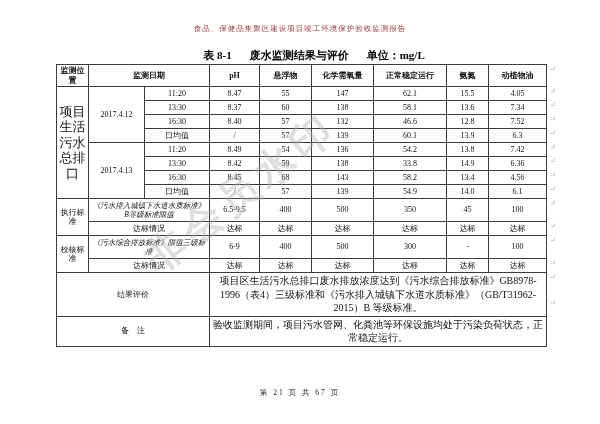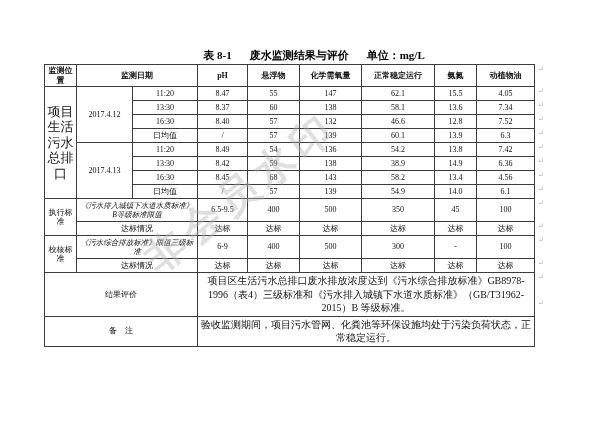--- a/index.html
+++ b/index.html
@@ -18,21 +18,21 @@
     text-align:center; font-size:7.5px; letter-spacing:1px;
     color:#9e3a3a;
   }
 
   .table-title {
     position:absolute; top:48px; left:0; width:100%;
     text-align:center; font-size:11px; font-weight:bold; color:#000;padding-left:14px;
   }
   .table-title span { margin:0 9px; }
 
-  .table-area { position:absolute; left:44px; top:64px; width:490px; }
+  .table-area { position:absolute; left:56px; top:64px; width:490px; }
 
   table.monitor {
     border-collapse:collapse; table-layout:fixed; width:490px;
     font-size:8px; line-height:1.2; color:#111;
   }
   table.monitor td, table.monitor th {
     border:1px solid #3c3c3c; text-align:center; vertical-align:middle;
     padding:1px 2px; overflow:hidden; font-weight:normal;
   }
   table.monitor th { font-weight:bold; }
@@ -62,20 +62,21 @@
 
   .rowmark {
     position:absolute; font-size:7px; color:#a9a9a9; line-height:1;
   }
 </style>
 </head>
 <body>
 
 <div class="page">
 
+  <div class="doc-header">食品、保健品集聚区建设项目竣工环境保护验收监测报告</div>
 
   <div class="table-title">
     <span>表 8-1</span><span>废水监测结果与评价</span><span>单位：mg/L</span>
   </div>
 
   <div class="table-area">
     <table class="monitor">
       <colgroup>
         <col style="width:32px">
           <col style="width:56px">
@@ -146,21 +147,21 @@
           <td>136</td>
           <td>54.2</td>
           <td>13.8</td>
           <td>7.42</td>
         </tr>
         <tr class="r-data">
           <td>13:30</td>
           <td>8.42</td>
           <td>59</td>
           <td>138</td>
-          <td>38.9</td>
+          <td>33.8</td>
           <td>14.9</td>
           <td>6.36</td>
         </tr>
         <tr class="r-data">
           <td>16:30</td>
           <td>8.45</td>
           <td>68</td>
           <td>143</td>
           <td>58.2</td>
           <td>13.4</td>
@@ -238,14 +239,15 @@
       <span class="rowmark" style="left: 494px; top: 136px;">↵</span>
       <span class="rowmark" style="left: 494px; top: 159px;">↵</span>
       <span class="rowmark" style="left: 494px; top: 173px;">↵</span>
       <span class="rowmark" style="left: 494px; top: 196px;">↵</span>
       <span class="rowmark" style="left: 494px; top: 210px;">↵</span>
       <span class="rowmark" style="left: 494px; top: 236px;">↵</span>
     </div>
 
   <div class="watermark">非会员水印</div>
 
+  <div class="page-footer">第 21 页 共 67 页</div>
 
 </div>
 
 </body></html>

